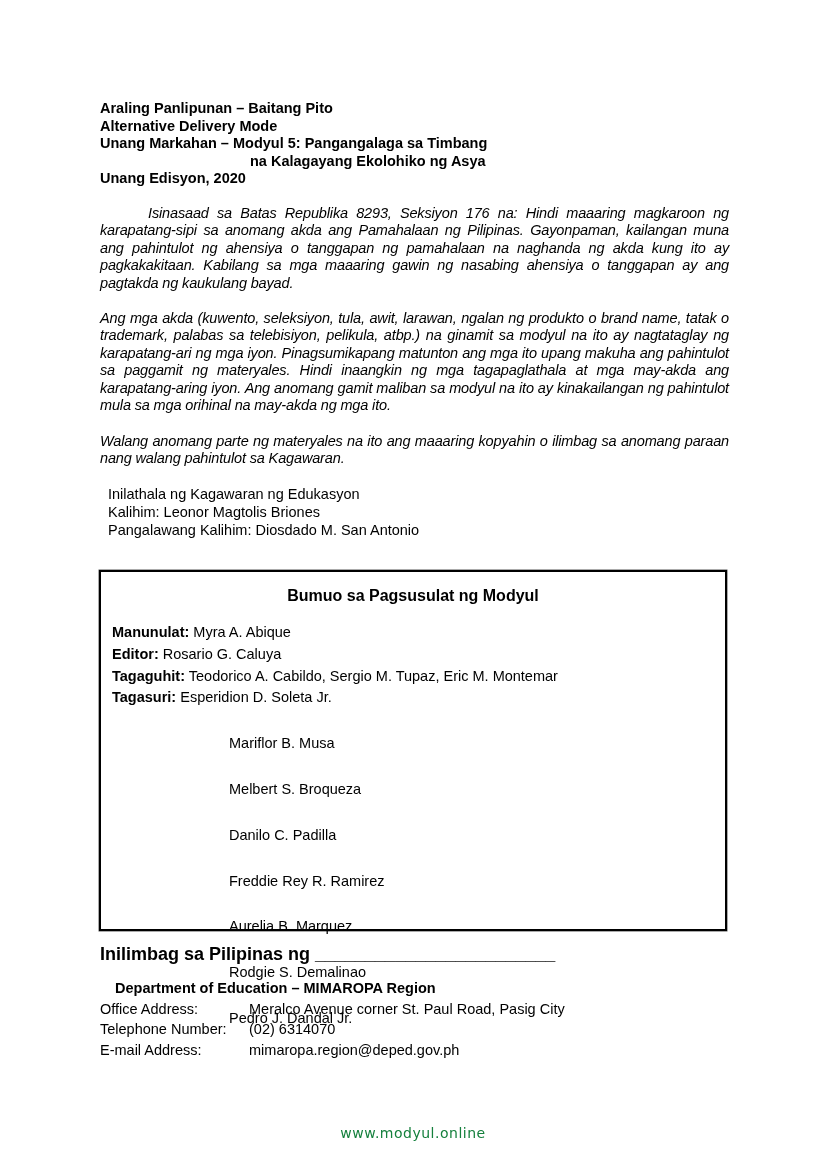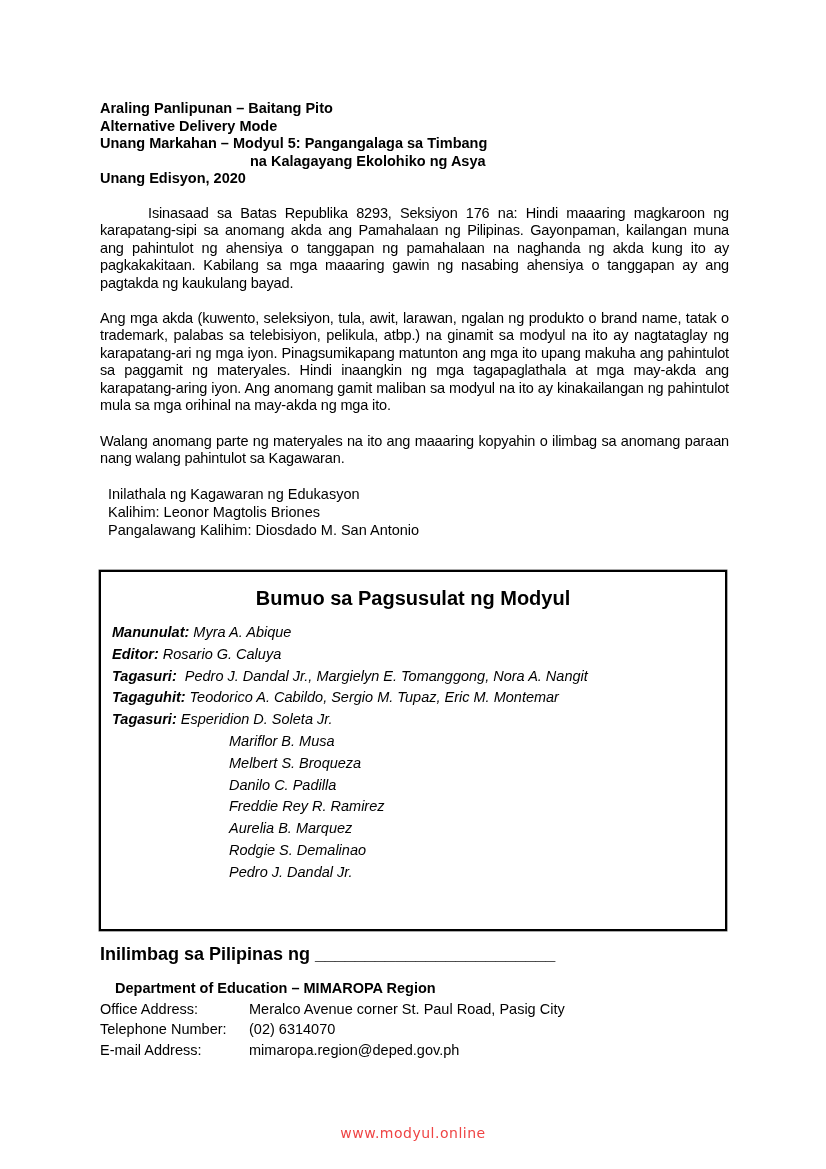--- a/index.html
+++ b/index.html
@@ -33,20 +33,21 @@
 
     .para {
       position: absolute;
       left: 100px;
       width: 629px;
       font-size: 14.5px;
       line-height: 17.4px;
       text-align: justify;
       font-family: "Liberation Sans", sans-serif;
       letter-spacing: -0.15px;
+      font-style: italic;
     }
     .para.first { text-indent: 48px; }
     .p1 { top: 205px; }
     .p2 { top: 310px; }
     .p3 { top: 433px; }
 
     .publisher {
       position: absolute;
       left: 100px;
       top: 486px;
@@ -64,32 +65,32 @@
       border: 2px solid #000;
       box-shadow: 0 0 0 0.5px #555;
     }
     .credits-title {
       position: absolute;
       left: 0;
       right: 0;
       top: 15px;
       text-align: center;
       font-weight: bold;
-      font-size: 20px;
+      font-size: 16px;
     }
     .credits-list {
       position: absolute;
       left: 11px;
       top: 50px;
       font-size: 14.5px;
       line-height: 21.8px;
     }
-    .credits-list .row { white-space: nowrap; font-style: italic; }
+    .credits-list .row { white-space: nowrap; }
     .credits-list b { font-weight: bold; }
-    .credits-list .sub { padding-left: 117px; }
+    .credits-list .sub { padding-left: 117px; margin-top: 24px; }
 
     .printed {
       position: absolute;
       left: 100px;
       top: 944px;
       font-weight: bold;
       font-size: 18px;
       white-space: nowrap;
     }
 
@@ -104,21 +105,21 @@
     .deped .row { display: flex; white-space: nowrap; }
     .deped .lbl { width: 149px; }
 
     .watermark {
       position: absolute;
       left: 0;
       right: 0;
       top: 1125px;
       text-align: center;
       font-size: 14px;
-      color: #ef4444;
+      color: #15803d;
       letter-spacing: 0.5px;
       font-family: "DejaVu Sans", sans-serif;
     }
   </style>
 </head>
 <body>
 
 <div class="page">
 
   <div class="title-block">
@@ -137,21 +138,20 @@
     <div>Inilathala ng Kagawaran ng Edukasyon</div>
     <div>Kalihim: Leonor Magtolis Briones</div>
     <div>Pangalawang Kalihim: Diosdado M. San Antonio</div>
   </div>
 
   <div class="credits-box">
     <div class="credits-title">Bumuo sa Pagsusulat ng Modyul</div>
     <div class="credits-list">
       <div class="row"><b>Manunulat:</b><span style="white-space:pre"> Myra A. Abique</span></div>
       <div class="row"><b>Editor:</b><span style="white-space:pre"> Rosario G. Caluya</span></div>
-      <div class="row"><b>Tagasuri:</b><span style="white-space:pre">  Pedro J. Dandal Jr., Margielyn E. Tomanggong, Nora A. Nangit</span></div>
       <div class="row"><b>Tagaguhit:</b><span style="white-space:pre"> Teodorico A. Cabildo, Sergio M. Tupaz, Eric M. Montemar</span></div>
       <div class="row"><b>Tagasuri:</b><span style="white-space:pre"> Esperidion D. Soleta Jr.</span></div>
       <div class="row sub">Mariflor B. Musa</div>
       <div class="row sub">Melbert S. Broqueza</div>
       <div class="row sub">Danilo C. Padilla</div>
       <div class="row sub">Freddie Rey R. Ramirez</div>
       <div class="row sub">Aurelia B. Marquez</div>
       <div class="row sub">Rodgie S. Demalinao</div>
       <div class="row sub">Pedro J. Dandal Jr.</div>
     </div>

